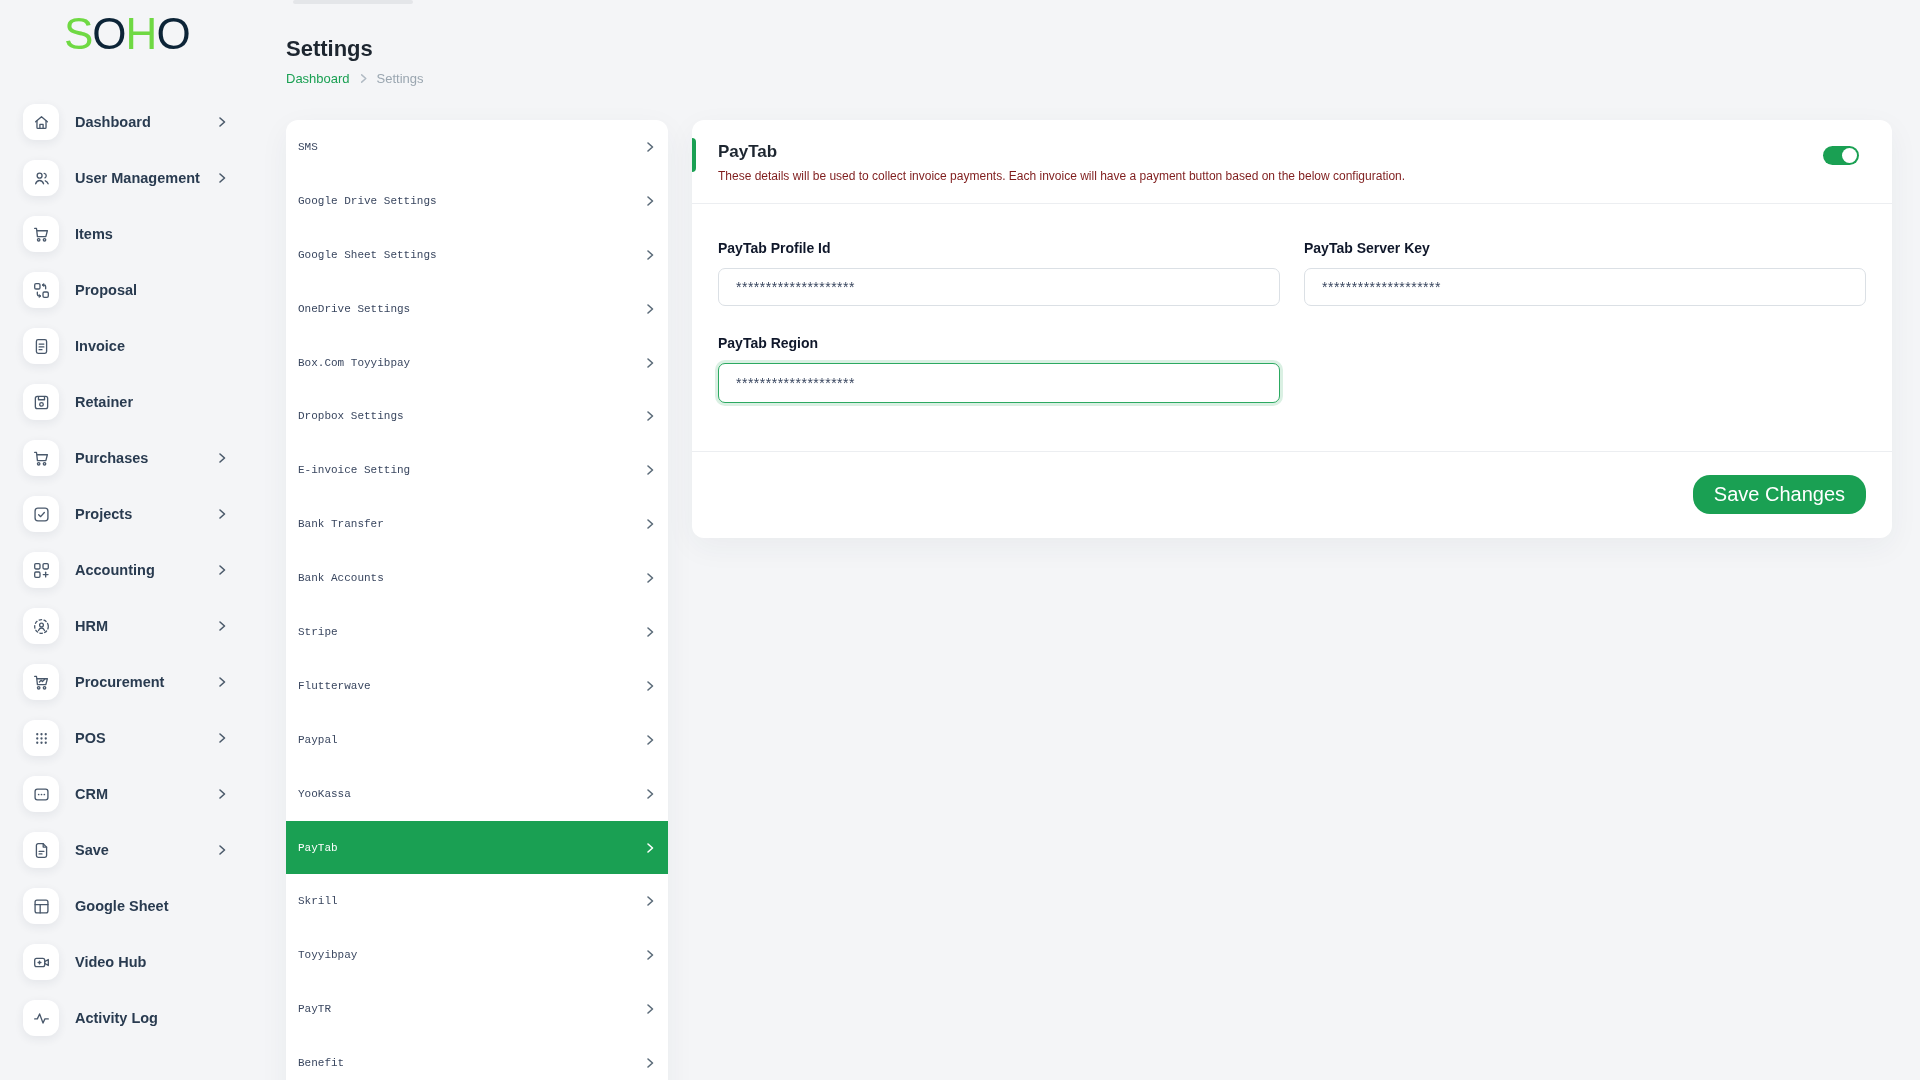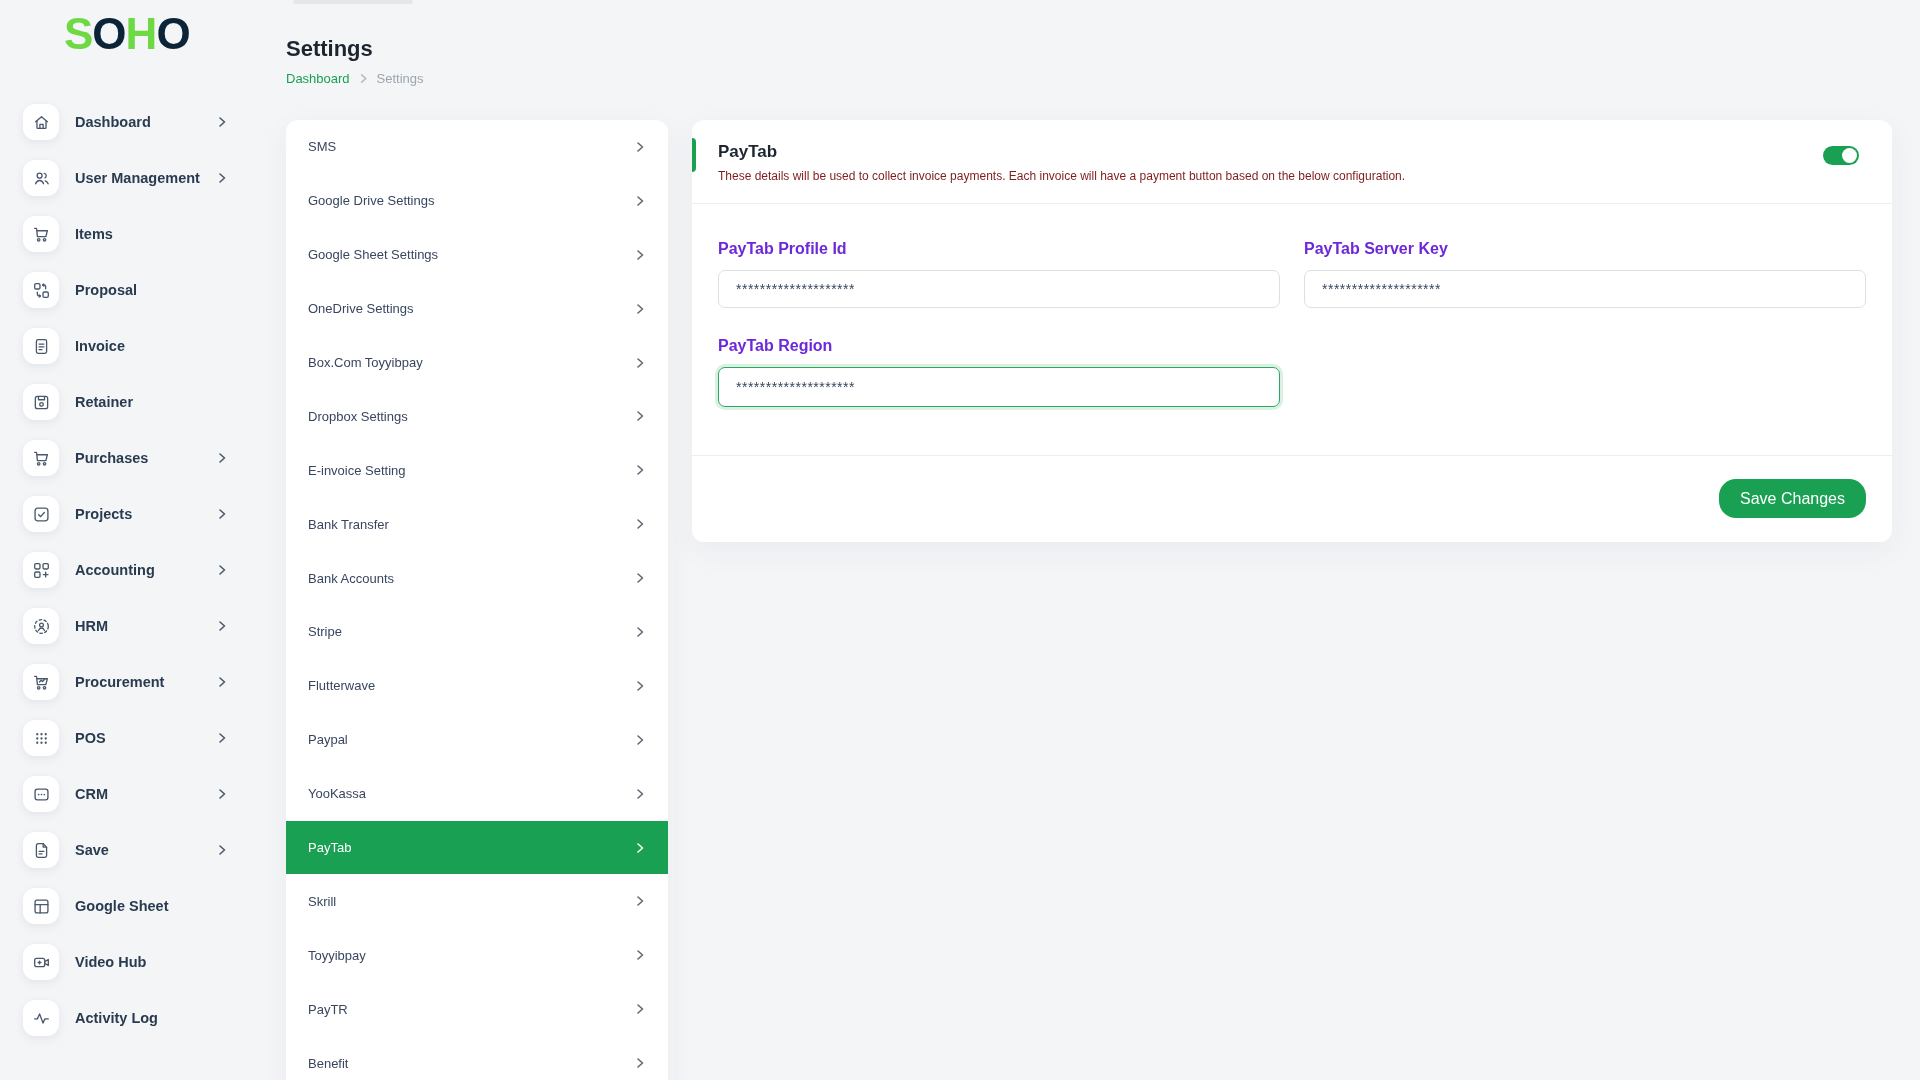--- a/index.html
+++ b/index.html
@@ -3,57 +3,57 @@
 <meta charset="utf-8">
 <style>
   html { background:#f4f5f7; }
   body {
     margin:0; width:1920px; height:1080px; position:relative; overflow:hidden;
     background:#f4f5f7; font-family:"Liberation Sans","DejaVu Sans",sans-serif;
     color:#39465f;
   }
   
   .sidebar { position:absolute; left:0; top:0; width:258px; height:1080px; }
-  .logo { position:absolute; left:64px; top:12px; font-size:44px; font-weight:700; letter-spacing:-1px; line-height:1; user-select:none; }
+  .logo { position:absolute; left:64px; top:12px; font-size:44px; font-weight:400; letter-spacing:-1px; line-height:1; user-select:none; }
   .nav { position:absolute; left:0; top:94px; width:258px; }
   .side-item { height:56px; display:flex; align-items:center; padding:0 30px 0 23px; cursor:pointer; }
   .chip { width:36px; height:36px; border-radius:12px; background:#fff; box-shadow:0 3px 10px rgba(33,52,80,.08); display:flex; align-items:center; justify-content:center; flex:none; }
   .side-label { margin-left:16px; font-size:14.5px; font-weight:600; color:#293b50; flex:1; white-space:nowrap; }
   .chev { display:flex; align-items:center; color:#4b5a6b; }
   
   .page-header { position:absolute; left:286px; top:36px; }
   .page-title { font-size:22px; font-weight:700; color:#1d2630; margin:0; }
   .breadcrumb { margin-top:9px; display:flex; align-items:center; gap:8px; font-size:13px; }
   .bc-link { color:#1aa053; cursor:pointer; }
   .bc-sep { color:#b0bac3; display:flex; }
   .bc-cur { color:#9aa6b0; }
   .scroll-thumb { position:absolute; left:293px; top:0; width:120px; height:4px; background:#e4e6e9; border-radius:2px; }
   
   .menu-card { position:absolute; left:286px; top:120px; width:382px; height:990px; background:#fff; border-radius:12px; box-shadow:0 9px 30px rgba(32,52,84,.05); overflow:hidden; }
-  .menu-item { height:53.9px; display:flex; align-items:center; padding:0 22px; font-size:13px; color:#39465f; cursor:pointer; }
+  .menu-item { height:53.9px; display:flex; align-items:center; padding:0 12px; font-size:11px; color:#39465f; cursor:pointer;font-family:Liberation Mono, monospace; }
   .menu-label { flex:1; }
   .menu-item .chev { color:#5b6b79; }
   .menu-item.active { background:#1aa053; color:#fff; }
   .menu-item.active .chev { color:#fff; }
   
   .main-card { position:absolute; left:692px; top:120px; width:1200px; background:#fff; border-radius:12px; box-shadow:0 9px 30px rgba(32,52,84,.05); }
   .card-header { position:relative; padding:22px 26px 20px; border-bottom:1px solid #eceef1; }
   .accent { position:absolute; left:0; top:18px; width:4px; height:34px; background:#1aa053; border-radius:0 4px 4px 0; }
   .card-title { font-size:17px; font-weight:700; color:#1d2630; margin:0; }
   .card-desc { margin:7px 0 0; font-size:12px; color:#7f1d1d; }
   .switch { position:absolute; right:33px; top:26px; width:36px; height:19px; border-radius:10px; background:#cfd6dc; cursor:pointer; }
   .switch.on { background:#1aa053; }
   .switch .knob { position:absolute; top:2px; right:2px; width:15px; height:15px; border-radius:50%; background:#fff; }
   .card-body { padding:36px 26px 48px; }
   .fields { display:grid; grid-template-columns:1fr 1fr; column-gap:24px; row-gap:29px; }
-  .field-label { display:block; font-size:16px; font-weight:600; color:#6d28d9; margin-bottom:12px; }
+  .field-label { display:block; font-size:14px; font-weight:600; color:#0f172a; margin-bottom:12px; }
   .field-input { width:100%; box-sizing:border-box; height:38px; border:1px solid #dbe0e5; border-radius:7px; padding:0 17px; font-size:14px; color:#39465f; background:#fff; outline:none; font-family:inherit; letter-spacing:.5px; }
   .field.focused .field-input { border-color:#2ca961; box-shadow:0 0 0 3px rgba(26,160,83,.16); height:40px; }
   .card-footer { border-top:1px solid #eceef1; padding:23px 26px 24px; display:flex; justify-content:flex-end; }
-  .save-btn { height:39px; padding:0 21px; background:#1aa053; color:#fff; font-size:16px; font-weight:500; border:none; border-radius:17px; cursor:pointer; font-family:inherit; }
+  .save-btn { height:39px; padding:0 21px; background:#1aa053; color:#fff; font-size:20px; font-weight:500; border:none; border-radius:17px; cursor:pointer; font-family:inherit; }
 </style>
 </head>
 <body>
 
 <div class="scroll-thumb"></div>
 
 <div class="sidebar">
   <div class="logo"><span style="color: rgb(111, 217, 67);">S</span><span style="color: rgb(12, 36, 55);">O</span><span style="color: rgb(111, 217, 67);">H</span><span style="color: rgb(12, 36, 55);">O</span></div>
   <div class="nav">
       <div class="side-item">

